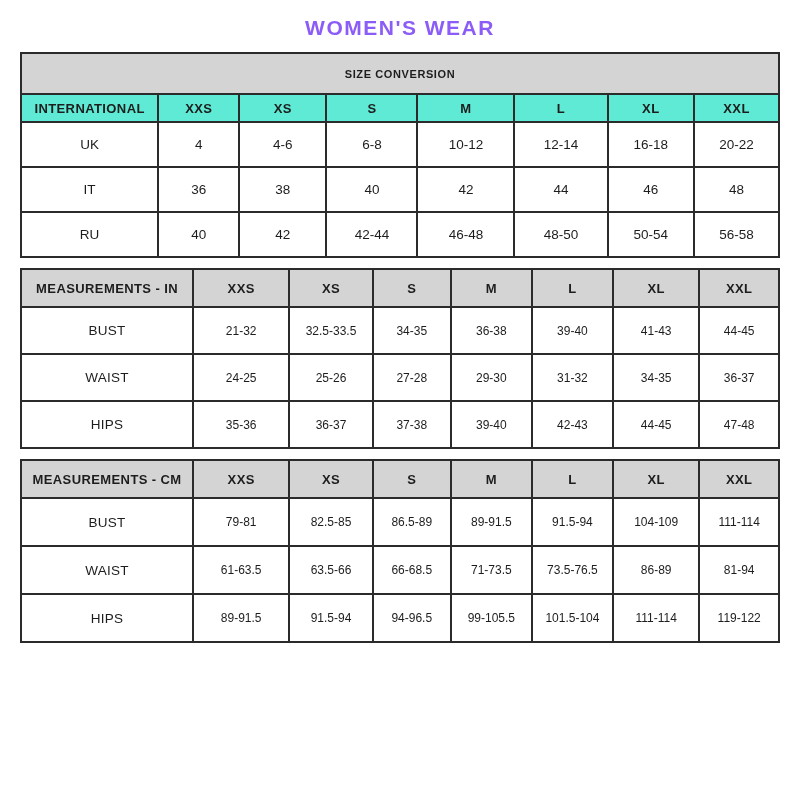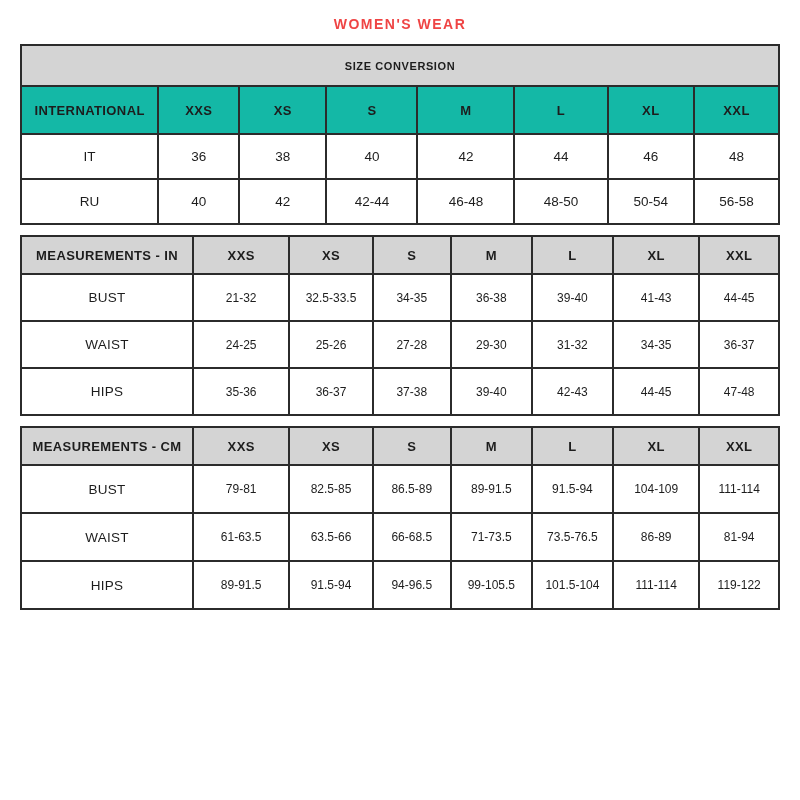--- a/index.html
+++ b/index.html
@@ -9,38 +9,38 @@
   }
   *{box-sizing:border-box;}
   html,body{margin:0;padding:0;}
   body{
     width:800px;height:800px;background:#ffffff;color:var(--text);
     font-family:"Liberation Sans",sans-serif;
     -webkit-font-smoothing:antialiased;
   }
   .page{padding:8px 20px 0 20px;}
   .page-title{
-    text-align:center;font-size:14px;font-weight:bold;letter-spacing:1.5px;
-    margin:8px 0 0 0;color:#ef4444;
+    text-align:center;font-size:21px;font-weight:bold;letter-spacing:1.5px;
+    margin:8px 0 0 0;color:#8b5cf6;
   }
   table{
     border-collapse:collapse;width:100%;table-layout:fixed;
   }
   .tbl{margin-top:12px;}
   .tbl + .tbl{margin-top:10px;}
   th,td{
     border:2px solid var(--border);
     text-align:center;vertical-align:middle;padding:0 2px;
     overflow:hidden;white-space:nowrap;
   }
   
   .t1 .band th{
     background:var(--header_bg);height:41px;font-size:11px;font-weight:bold;letter-spacing:.6px;
   }
-  .t1 .head td{height:48px;font-size:13px;font-weight:bold;letter-spacing:.4px;background:#14b8a6;}
+  .t1 .head td{height:28px;font-size:13px;font-weight:bold;letter-spacing:.4px;background:#5eead4;}
   .t1 .data td{height:45px;font-size:13.5px;font-weight:normal;}
   
   .t2 .head th{
     background:var(--header_bg);height:38px;font-size:13px;font-weight:bold;letter-spacing:.4px;text-align:center;
   }
   .t2 .data td{height:47px;font-size:12px;}
   .t3 .data td{height:48px;font-size:12px;}
   .t2 .data .row-label{font-size:13.5px;letter-spacing:.3px;}
 </style>
 </head>
@@ -67,20 +67,30 @@
       </tr>
       <tr class="head">
         <td>INTERNATIONAL</td>
         <td>XXS</td>
         <td>XS</td>
         <td>S</td>
         <td>M</td>
         <td>L</td>
         <td>XL</td>
         <td>XXL</td>
+      </tr>
+      <tr class="data">
+        <td class="row-label">UK</td>
+        <td>4</td>
+        <td>4-6</td>
+        <td>6-8</td>
+        <td>10-12</td>
+        <td>12-14</td>
+        <td>16-18</td>
+        <td>20-22</td>
       </tr>
       <tr class="data">
         <td class="row-label">IT</td>
         <td>36</td>
         <td>38</td>
         <td>40</td>
         <td>42</td>
         <td>44</td>
         <td>46</td>
         <td>48</td>

